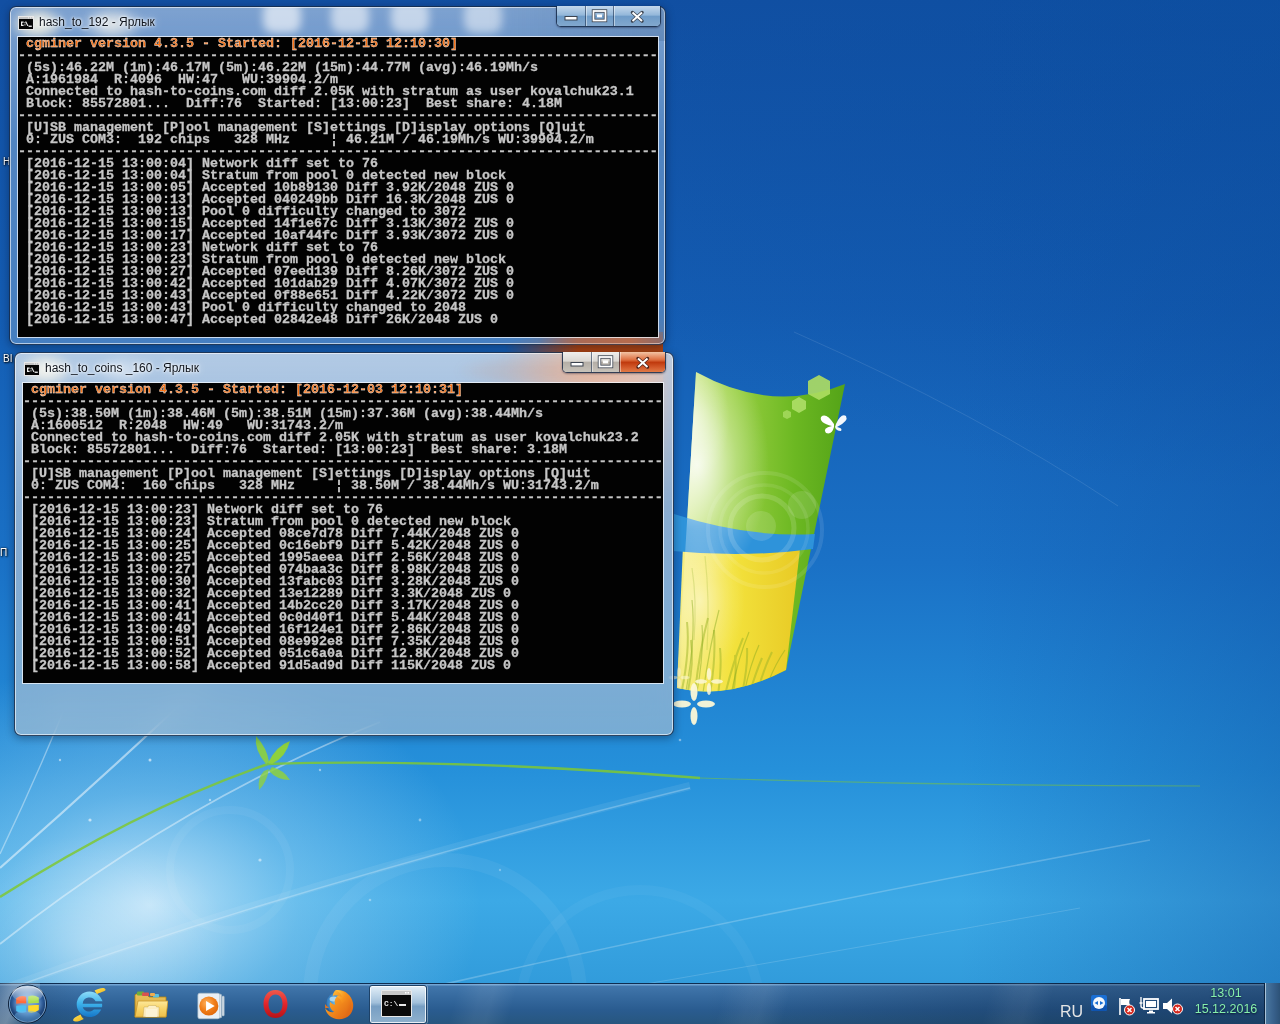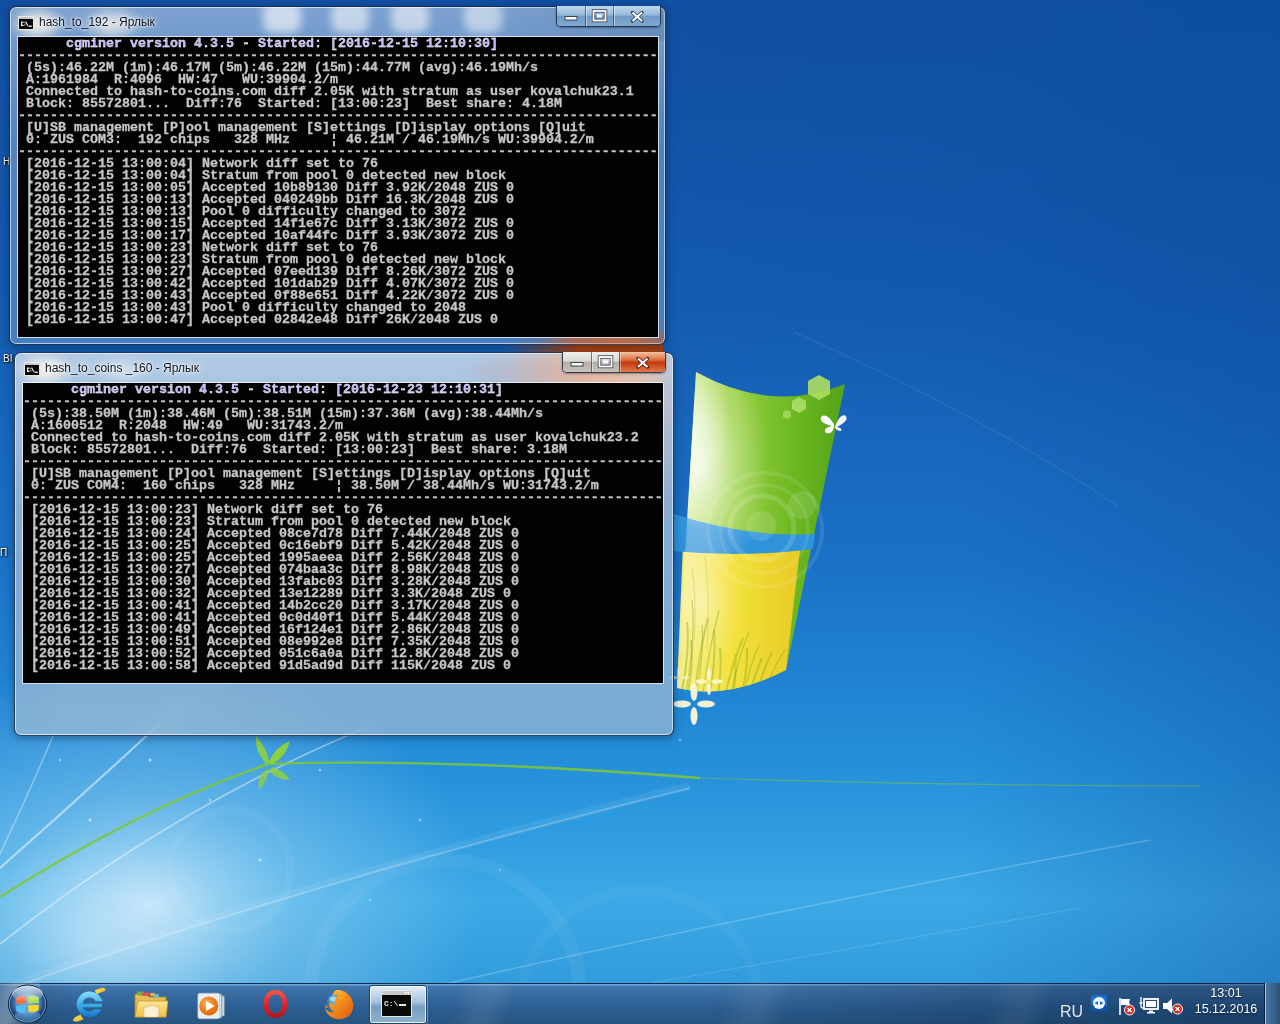--- a/index.html
+++ b/index.html
@@ -9,35 +9,35 @@
  box-shadow:inset 0 0 0 1px rgba(255,255,255,.6), 0 2px 8px rgba(0,10,30,.38);
  backdrop-filter: blur(13px);}
 #w1 .glass{background:linear-gradient(180deg,rgba(215,230,246,.55),rgba(150,185,220,.48) 40%,rgba(130,168,208,.45));}
 #w2 .glass{background:linear-gradient(180deg,rgba(240,244,248,.72),rgba(205,212,220,.62) 40%,rgba(190,200,210,.55));}
 .tbar{position:absolute;left:1px;top:1px;right:1px;height:34px;overflow:hidden;border-radius:6px 6px 0 0;}
 .blob{position:absolute;border-radius:8px;filter:blur(4px);}
 .icon16{position:absolute;width:16px;height:14px;}
 .wtitle{position:absolute;font-size:12px;color:#10151d;text-shadow:0 0 8px rgba(255,255,255,.9),0 0 3px rgba(255,255,255,.9),0 0 3px rgba(255,255,255,.7);}
 .client{position:absolute;background:#020202;box-shadow:0 0 0 1px rgba(245,250,255,.75);}
 pre.console{margin:0;padding:1px 0 0 0;font-family:"Liberation Mono",monospace;font-weight:bold;font-size:13.333px;line-height:12px;color:#c6c6c6;letter-spacing:0;-webkit-text-stroke:.3px #c6c6c6;}
-pre.console b{color:#c4b5fd;font-weight:bold;margin-left:40px;-webkit-text-stroke:.3px #fff;}
+pre.console b{color:#f97316;font-weight:bold;-webkit-text-stroke:.3px #fff;}
 .btns{position:absolute;top:0;height:20px;display:flex;border-radius:0 0 5px 5px;overflow:hidden;border:1px solid rgba(20,40,70,.85);border-top:none;box-shadow:0 1px 2px rgba(0,0,30,.35), inset 0 0 0 1px rgba(255,255,255,.55);}
 .btns span{display:block;height:100%;position:relative;}
 .btns span + span{border-left:1px solid rgba(30,50,80,.6);box-shadow:inset 1px 0 0 rgba(255,255,255,.45);}
 .btns svg{position:absolute;left:0;top:0;}
 #w1 .btns span{background:linear-gradient(180deg,#c4d8ec 0%,#94b8da 45%,#6f9cc8 52%,#82a8ce 100%);}
 #w2 .btns span.g{background:linear-gradient(180deg,#f0efed 0%,#dbd8d3 45%,#b5afa7 52%,#c8c3ba 100%);}
 #w2 .btns span.r{background:linear-gradient(180deg,#f2c3a4 0%,#dd6d3e 40%,#c03a0e 52%,#d45b2c 78%,#e07a46 100%);}
 #tb{position:absolute;left:0;top:983px;width:1280px;height:41px;background:linear-gradient(180deg,#0e2d50 0,#0e2d50 1px,#72a5d4 1px,#72a5d4 2px,#4176ab 3px,#35699e 35%,#2a5c90 65%,#27567f 100%);}
 #tb .hshade{position:absolute;inset:0;background:linear-gradient(90deg,rgba(10,30,60,.22) 0,rgba(0,0,0,0) 6%,rgba(0,0,0,0) 55%,rgba(5,25,55,.28) 82%,rgba(5,25,55,.38) 100%);}
 .ticon{position:absolute;}
 #cmdbtn{position:absolute;left:369px;top:985px;width:56px;height:37px;border-radius:3px;border:1px solid #1d4268;background:linear-gradient(180deg,rgba(235,245,252,.95),rgba(190,215,235,.8) 45%,rgba(150,185,215,.7) 55%,rgba(170,200,225,.8));box-shadow:inset 0 0 0 1px rgba(255,255,255,.8),1px 0 0 rgba(255,255,255,.35);}
 .dlabel{position:absolute;color:#fff;font-size:10px;text-shadow:1px 1px 2px #000,0 0 2px #000;}
 #tray{position:absolute;color:#e5e5e5;font-size:16px;margin-top:8px;}
-#clock{position:absolute;left:1190px;top:986px;width:72px;text-align:center;color:#ffffff;font-size:12.5px;line-height:15.5px;text-shadow:0 1px 2px rgba(0,0,20,.7);}
+#clock{position:absolute;left:1190px;top:986px;width:72px;text-align:center;color:#86efac;font-size:12.5px;line-height:15.5px;text-shadow:0 1px 2px rgba(0,0,20,.7);}
 #showdesk{position:absolute;left:1264px;top:983px;width:16px;height:41px;background:linear-gradient(90deg,#0a2340 0,#0a2340 1px,#a8c2d8 1px,#a8c2d8 2px,#4a779f 2px,#38618c 60%,#2d5277 100%);}
 </style></head>
 <body>
 <div id="stage">
 <svg id="wall" width="1280" height="1024" viewBox="0 0 1280 1024">
  <defs>
   <linearGradient id="sky" x1="0" y1="0" x2="0" y2="1">
    <stop offset="0" stop-color="#124fa2"></stop>
           <stop offset=".3" stop-color="#145cb2"></stop>
    <stop offset=".55" stop-color="#1a71c6"></stop>
@@ -343,21 +343,21 @@
           </svg>
         </span>
   <span class="r" style="width:45px;">
           <svg width="45" height="20">
             <path d="M18,6.5 L27.5,15 M27.5,6.5 L18,15" stroke="#4e231a" stroke-width="3.4" stroke-linecap="round"></path>
             <path d="M18,6.5 L27.5,15 M27.5,6.5 L18,15" stroke="#fff" stroke-width="2" stroke-linecap="butt"></path>
           </svg>
         </span>
  </div>
  <div class="client" style="left:9px;top:31px;width:640px;height:300px;">
-<pre class="console"><b> cgminer version 4.3.5 - Started: [2016-12-23 12:10:31]</b>
+<pre class="console"><b> cgminer version 4.3.5 - Started: [2016-12-03 12:10:31]</b>
 --------------------------------------------------------------------------------
  (5s):38.50M (1m):38.46M (5m):38.51M (15m):37.36M (avg):38.44Mh/s
  A:1600512  R:2048  HW:49   WU:31743.2/m
  Connected to hash-to-coins.com diff 2.05K with stratum as user kovalchuk23.2
  Block: 85572801...  Diff:76  Started: [13:00:23]  Best share: 3.18M
 --------------------------------------------------------------------------------
  [U]SB management [P]ool management [S]ettings [D]isplay options [Q]uit
  0: ZUS COM4:  160 chips   328 MHz     ¦ 38.50M / 38.44Mh/s WU:31743.2/m
 --------------------------------------------------------------------------------
  [2016-12-15 13:00:23] Network diff set to 76

